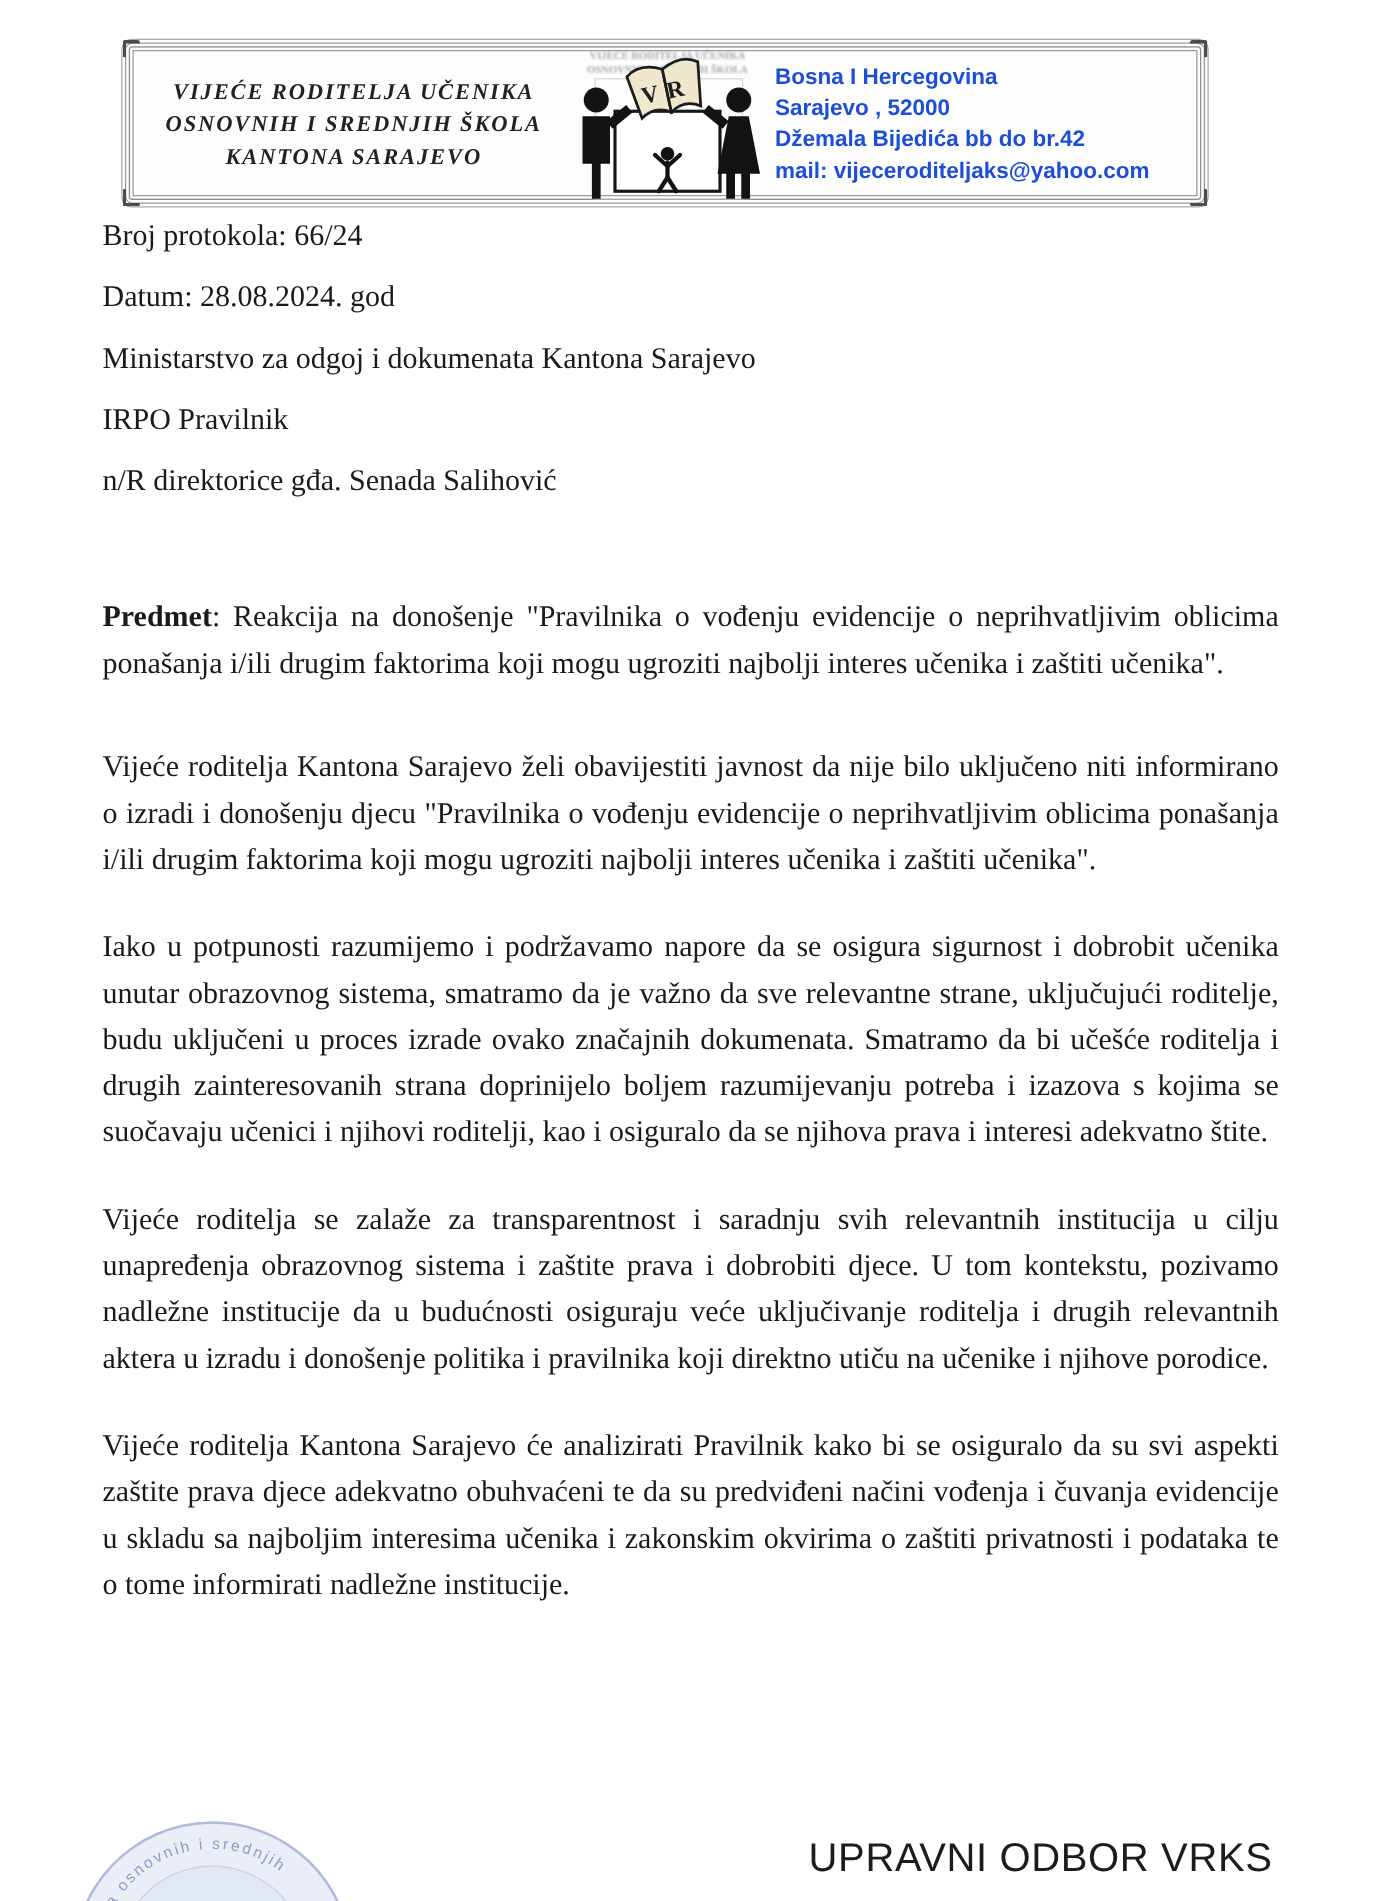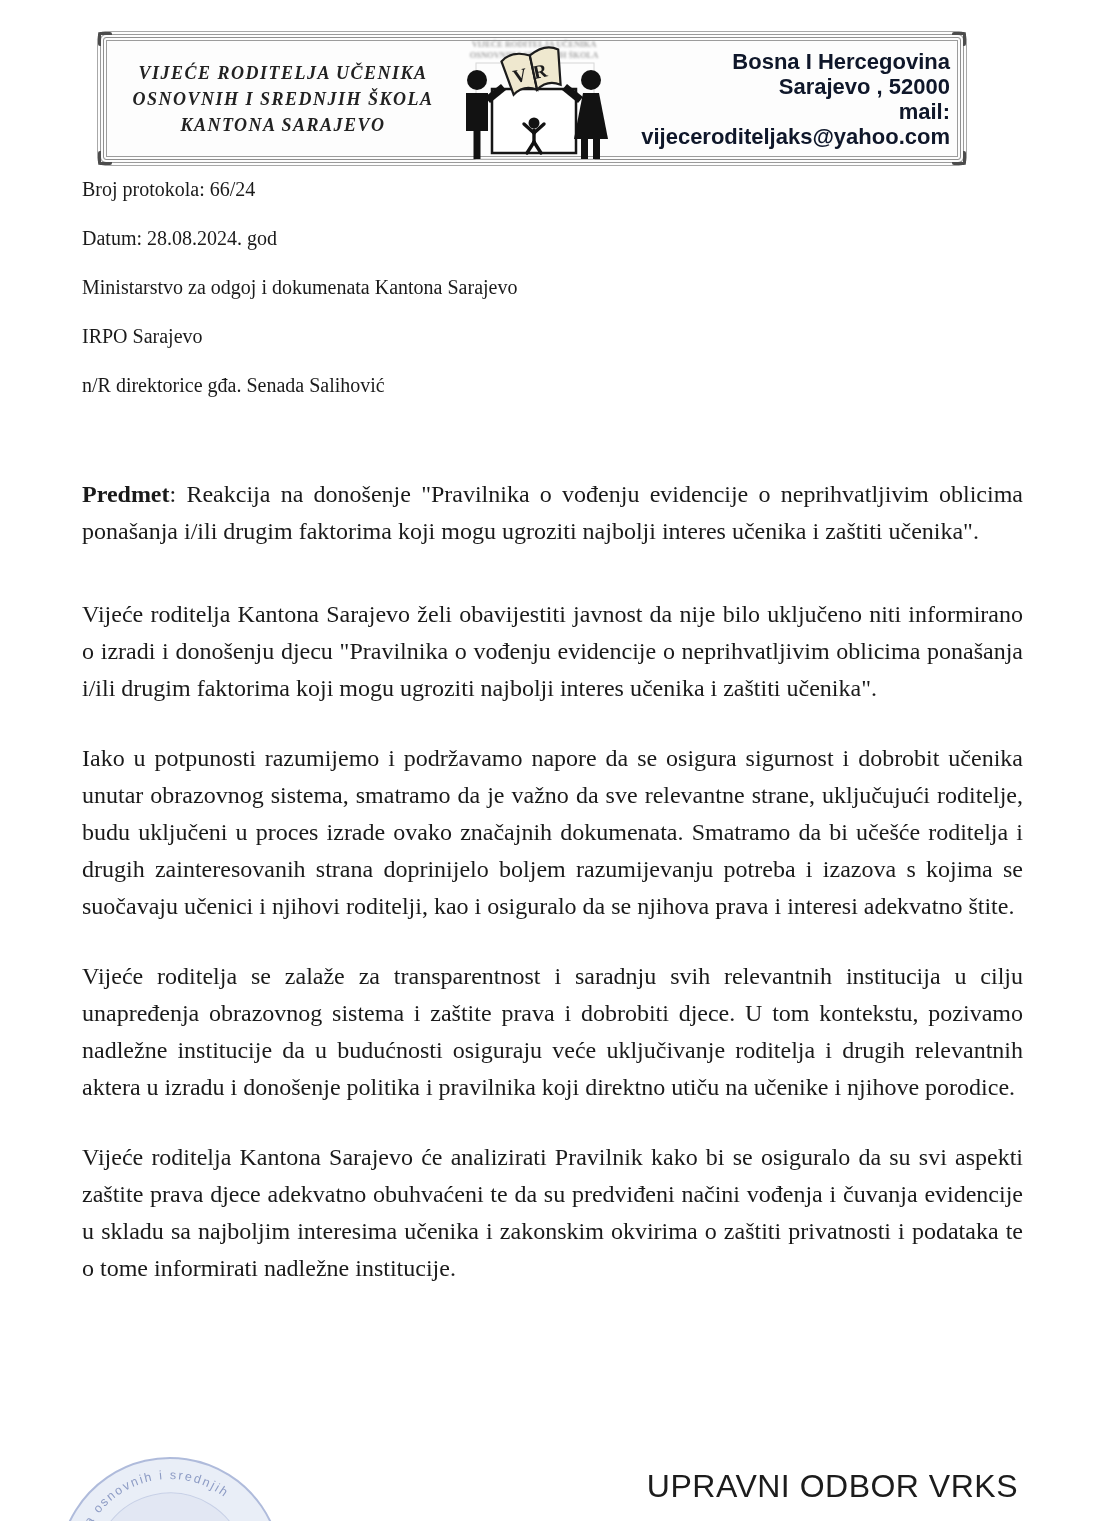--- a/index.html
+++ b/index.html
@@ -34,33 +34,33 @@
   .org-name{
     flex:1 1 0; text-align:center;
     font-style:italic; font-weight:bold;
     font-size:18px; line-height:26px;
     letter-spacing:1.5px; color:#222;
     padding-left:14px;
   }
   .logo-box{ width:172px; flex:0 0 172px; height:121px; position:relative; }
   .logo-box svg{position:absolute;left:6px;top:-1px;}
   .org-address{
-    flex:1 1 0; text-align:right;
+    flex:1 1 0; text-align:left;
     font-family:"Liberation Sans", sans-serif;
-    font-weight:600; font-size:22px; line-height:25px;
-    color:#0f172a; padding-right:10px;
+    font-weight:600; font-size:18px; line-height:25px;
+    color:#1d4ed8; padding-right:10px;
   }
 
   
   .content{
     position:absolute; left:82px; top:178px; width:941px;
   }
   .meta-line{
     margin:0 0 27px 0;
-    font-size:20px; line-height:22px;
+    font-size:24px; line-height:22px;
   }
   .para{
     margin:0 0 33px 0;
     font-size:24px; line-height:37px;
     text-align:justify;
   }
   .subject{ margin-top:80px; margin-bottom:46px; }
   .bold{ font-weight:bold; }
 
   .signature{
@@ -136,29 +136,30 @@
           <line x1="80" y1="96" x2="90" y2="87"></line>
           <line x1="80" y1="105" x2="73" y2="116"></line>
           <line x1="80" y1="105" x2="87" y2="116"></line>
         </g>
       </svg>
     </div>
 
     <div class="org-address">
       <div>Bosna I Hercegovina</div>
       <div>Sarajevo , 52000</div>
+      <div>Džemala Bijedića bb do br.42</div>
       <div>mail: vijeceroditeljaks@yahoo.com</div>
     </div>
   </div>
 
   <div class="content">
     <p class="meta-line">Broj protokola: 66/24</p>
     <p class="meta-line">Datum: 28.08.2024. god</p>
     <p class="meta-line">Ministarstvo za odgoj i dokumenata Kantona Sarajevo</p>
-    <p class="meta-line">IRPO Sarajevo</p>
+    <p class="meta-line">IRPO Pravilnik</p>
     <p class="meta-line">n/R direktorice  gđa. Senada Salihović</p>
 
     <p class="para subject"><span class="bold">Predmet</span><span>: Reakcija na donošenje "Pravilnika o vođenju evidencije o neprihvatljivim oblicima ponašanja i/ili drugim faktorima koji mogu ugroziti najbolji interes učenika i zaštiti učenika".</span></p>
 
     <p class="para">Vijeće roditelja Kantona Sarajevo želi obavijestiti javnost da nije bilo uključeno niti informirano o izradi i donošenju djecu "Pravilnika o vođenju evidencije o neprihvatljivim oblicima ponašanja i/ili drugim faktorima koji mogu ugroziti najbolji interes učenika i zaštiti učenika".</p>
     <p class="para">Iako u potpunosti razumijemo i podržavamo napore da se osigura sigurnost i dobrobit učenika unutar obrazovnog sistema, smatramo da je važno da sve relevantne strane, uključujući roditelje, budu uključeni u proces izrade ovako značajnih dokumenata. Smatramo da bi učešće roditelja i drugih zainteresovanih strana doprinijelo boljem razumijevanju potreba i izazova s kojima se suočavaju učenici i njihovi roditelji, kao i osiguralo da se njihova prava i interesi adekvatno štite.</p>
     <p class="para">Vijeće roditelja se zalaže za transparentnost i saradnju svih relevantnih institucija u cilju unapređenja obrazovnog sistema i zaštite prava i dobrobiti djece. U tom kontekstu, pozivamo nadležne institucije da u budućnosti osiguraju veće uključivanje roditelja i drugih relevantnih aktera u izradu i donošenje politika i pravilnika koji direktno utiču na učenike i njihove porodice.</p>
     <p class="para">Vijeće roditelja Kantona Sarajevo će analizirati Pravilnik kako bi se osiguralo da su svi aspekti zaštite prava djece adekvatno obuhvaćeni te da su predviđeni načini vođenja i čuvanja evidencije  u skladu sa najboljim interesima učenika i zakonskim okvirima o zaštiti privatnosti i podataka te o tome informirati nadležne institucije.</p>
   </div>
 

